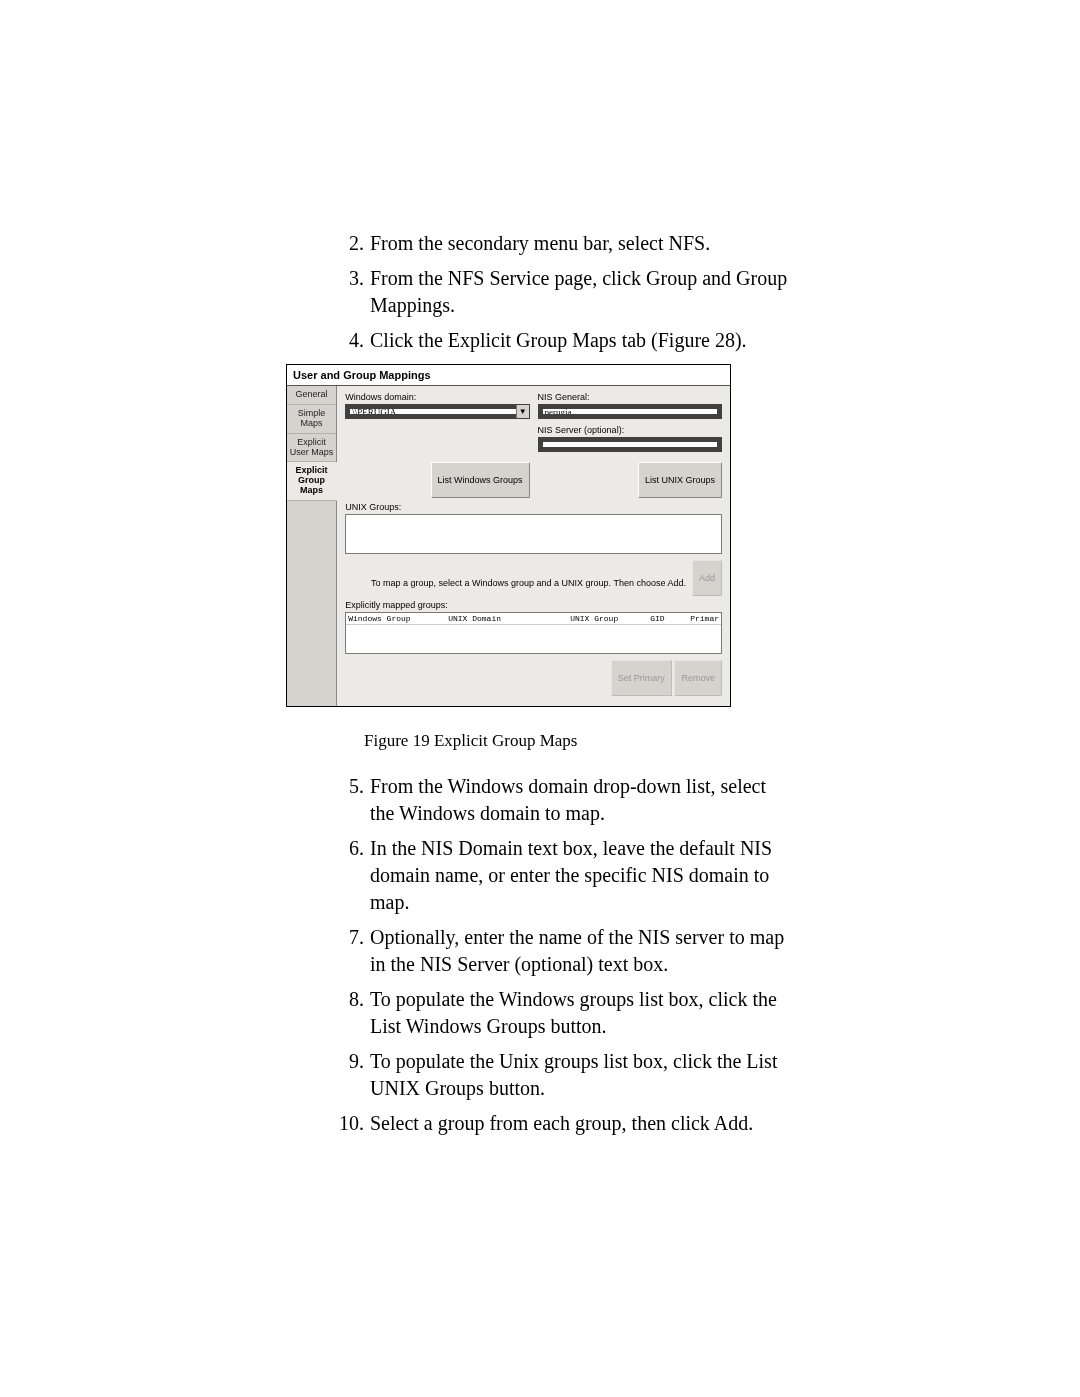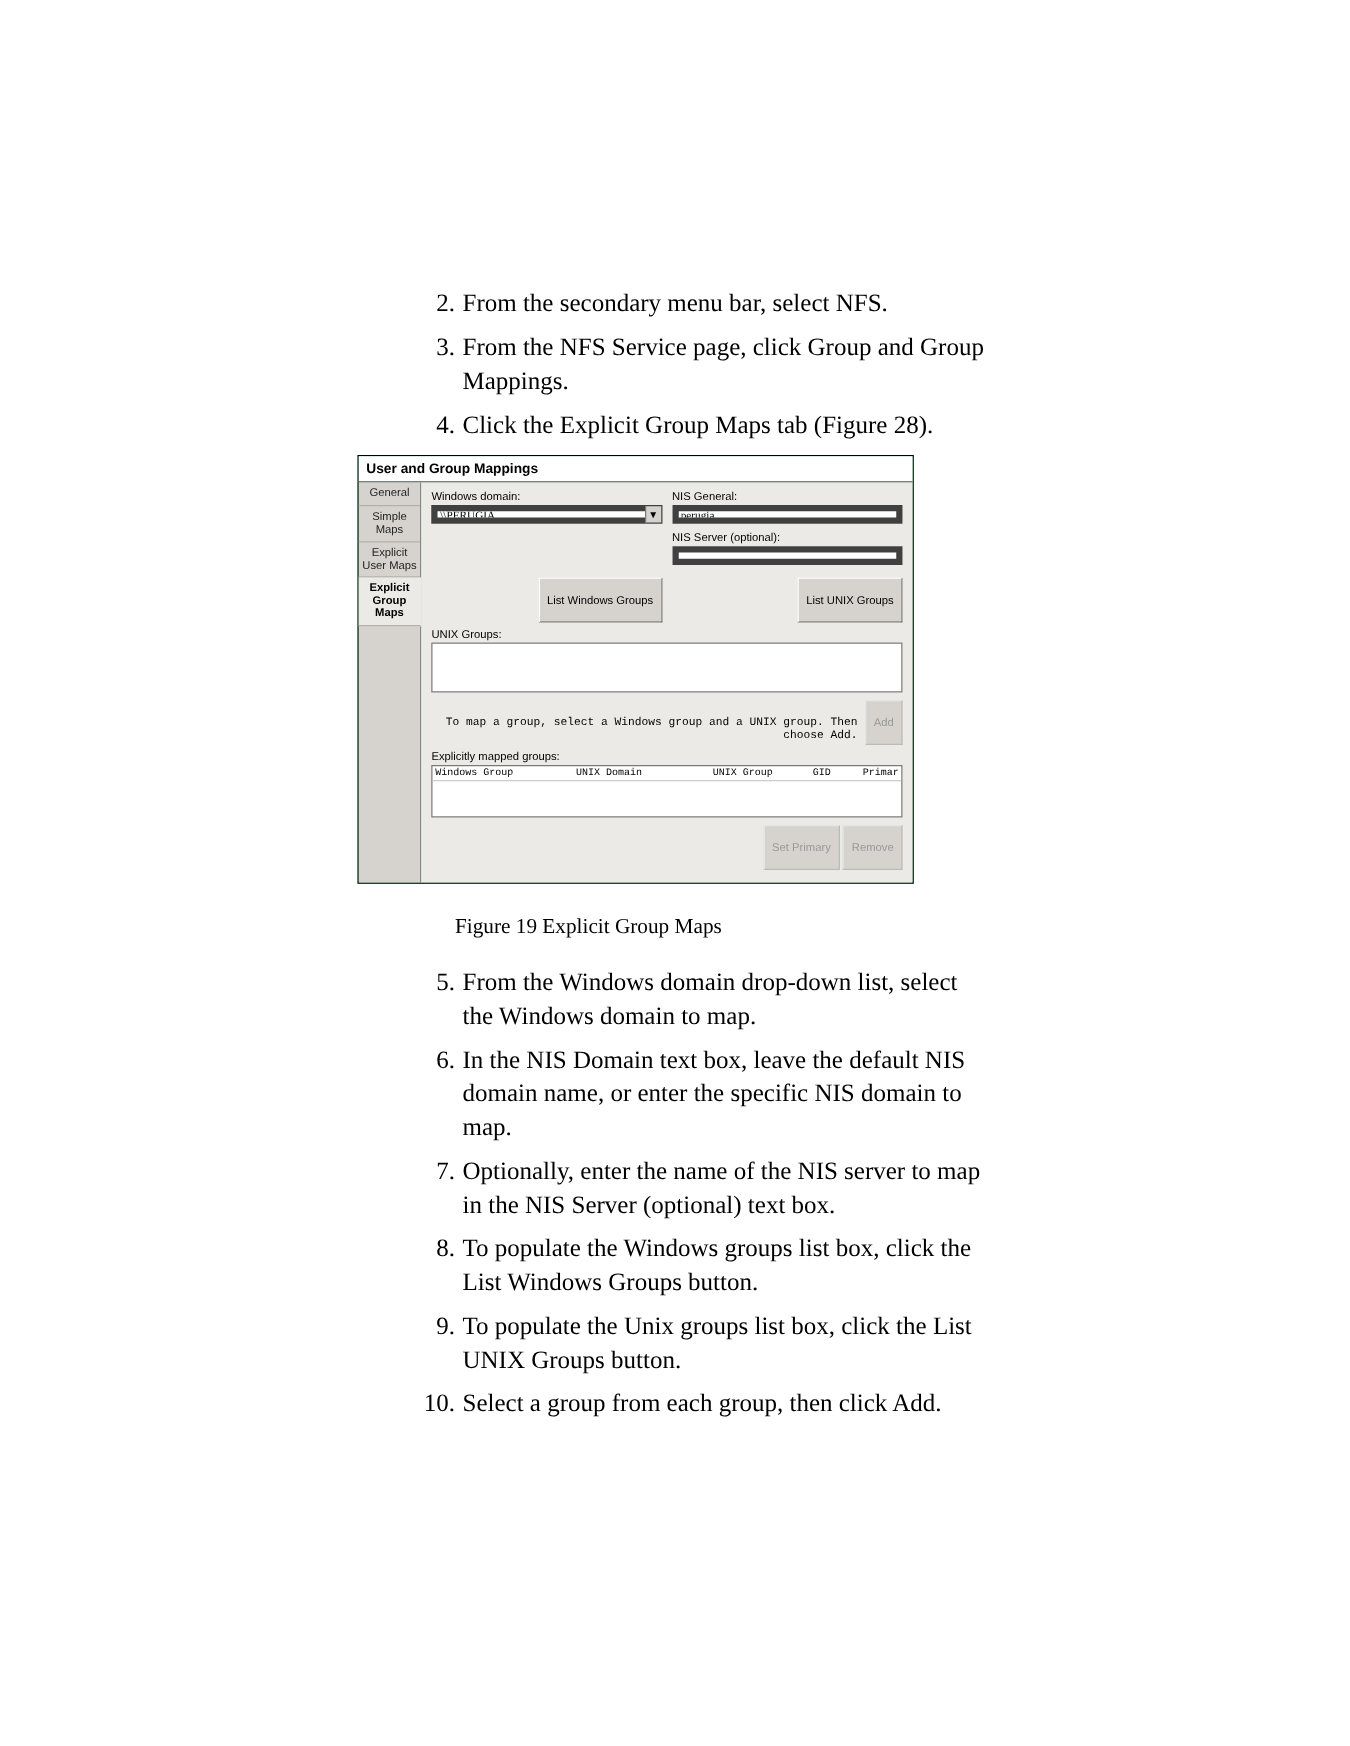--- a/index.html
+++ b/index.html
@@ -50,21 +50,21 @@
   }
 
   
   .dialog {
     width: 443px;
     margin: 10px 0 0 -44px;
     border: 1px solid #000;
     font-family: Tahoma, Arial, sans-serif;
     font-size: 10px;
     color: #000;
-    background: #86efac;
+    background: #0ea5e9;
   }
   .dialog-title {
     background: #fff;
     border-bottom: 1px solid #555;
     font-weight: bold;
     font-size: 11px;
     padding: 4px 6px;
   }
   .dialog-body {
     display: flex;
@@ -153,25 +153,25 @@
     box-sizing: border-box;
   }
   .maptable-head {
     display: flex;
     font-family: "Courier New", monospace;
     font-size: 8px;
     border-bottom: 1px solid #ccc;
     padding: 1px 2px;
   }
   .maptable-head span:nth-child(1){flex:0 0 100px;}
-  .maptable-head span:nth-child(2){flex:0 0 78px;text-align:center;}
+  .maptable-head span:nth-child(2){flex:0 0 78px;}
   .maptable-head span:nth-child(3){flex:0 0 80px;padding-left:44px;}
   .maptable-head span:nth-child(4){flex:0 0 40px;}
   .maptable-head span:nth-child(5){flex:1;}
-  .hint { font-size: 9px; text-align: center; margin-top: 10px; font-family: Liberation Mono, monospace; }
+  .hint { font-size: 9px; text-align: center; margin-top: 10px; }
   .right-align { text-align: right; }
 </style>
 </head>
 <body>
 
 <div class="page">
 
   <div class="step">
     <div class="num">2.</div>
     <div class="txt">From the secondary menu bar, select NFS.</div>

